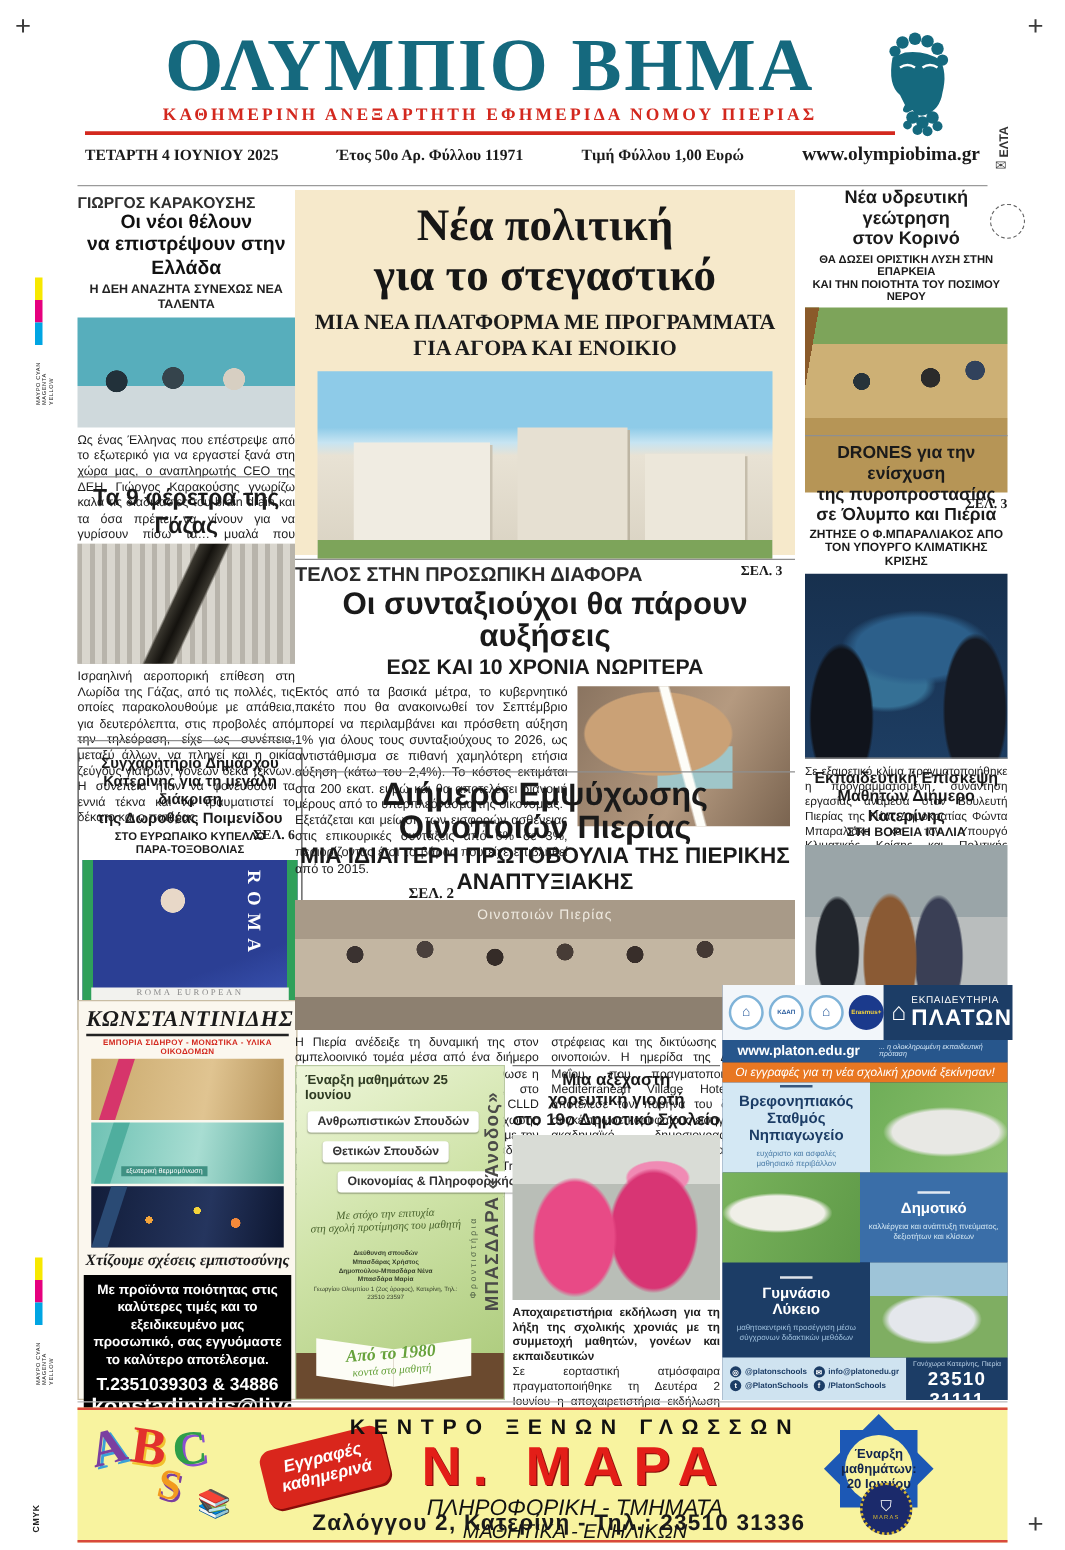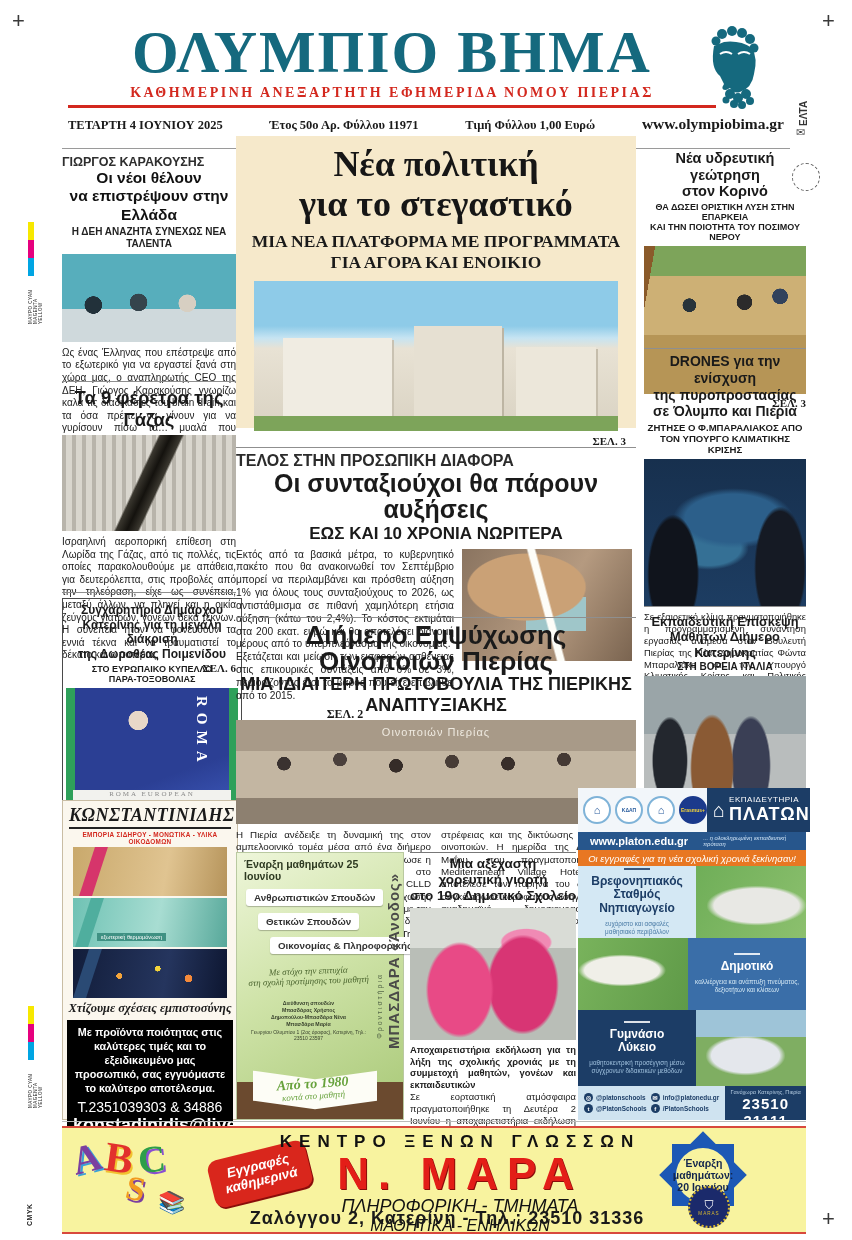--- a/index.html
+++ b/index.html
@@ -33,21 +33,21 @@
   
   .kons{border:1px solid #c9bda4;background:#fbf7ee;}
   .kons-brand{font-family:"Liberation Serif",serif;font-style:italic;font-weight:bold;font-size:18px;
               text-align:center;letter-spacing:0.5px;border-bottom:2px solid #222;padding-bottom:1px;margin:4px 6px 0 6px;}
   .kons-tag{color:#d3281e;font-weight:bold;font-size:6.4px;text-align:center;margin-top:2px;letter-spacing:0.3px;}
   .kons-strip{position:relative;height:49px;margin:2px 10px 0 10px;overflow:hidden;}
   .kons-diag{position:absolute;top:0;bottom:0;width:13px;transform:skewX(-18deg);}
   .kons-slogan{font-family:"Liberation Serif",serif;font-style:italic;font-weight:bold;font-size:12.5px;text-align:center;margin-top:3px;}
   .kons-black{background:#000;color:#fff;margin:4px 4px;padding:5px 6px;text-align:center;}
   .kons-body{font-weight:bold;font-size:10.8px;line-height:1.3;}
-  .kons-phone{font-weight:normal;font-size:14px;margin-top:4px;}
+  .kons-phone{font-weight:bold;font-size:14px;margin-top:4px;}
   .kons-mail{font-weight:bold;font-size:18px;}
   
   .basd{background:linear-gradient(150deg,#eef6da 0%,#cfe3a8 45%,#a8c877 100%);border:1px solid #b9c9a0;}
   .pill{background:#fff;border-radius:3px;font-weight:bold;font-size:9.8px;color:#333;
         padding:3px 8px;margin-top:7px;width:max-content;box-shadow:0 1px 1px rgba(0,0,0,.25);}
   .basd-vert{position:absolute;right:1px;top:4px;bottom:54px;writing-mode:vertical-rl;transform:rotate(180deg);
              font-weight:bold;font-size:15px;color:#4a4a48;letter-spacing:1px;text-align:center;}
   .basd-vert2{position:absolute;right:20px;top:120px;writing-mode:vertical-rl;transform:rotate(180deg);
               font-size:7px;color:#56684a;letter-spacing:2px;}
   .basd-motto{font-family:"Liberation Serif",serif;font-style:italic;font-size:9px;color:#49632d;
@@ -216,21 +216,21 @@
       <div class="kons-diag" style="left:8px;background:#2a4a74;"></div>
     </div>
     <div class="kons-slogan">Χτίζουμε σχέσεις εμπιστοσύνης</div>
     <div class="kons-black">
       <div class="kons-body">Με προϊόντα ποιότητας στις καλύτερες τιμές  και το εξειδικευμένο μας προσωπικό, σας εγγυόμαστε το καλύτερο αποτέλεσμα.</div>
       <div class="kons-phone">Τ.2351039303 &amp; 34886</div>
       <div class="kons-mail">konstadinidis@live.com</div>
     </div>
   </div>
 
-  <div class="abs cream" style="left:236px;top:136px;width:400px;height:292px;">
+  <div class="abs cream" style="left:236px;top:152px;width:400px;height:292px;">
     <div class="steg-title preline" style="margin-top:8px;">Νέα πολιτική
 για το στεγαστικό</div>
     <div class="steg-sub preline">ΜΙΑ ΝΕΑ ΠΛΑΤΦΟΡΜΑ ΜΕ ΠΡΟΓΡΑΜΜΑΤΑ
 ΓΙΑ ΑΓΟΡΑ ΚΑΙ ΕΝΟΙΚΙΟ</div>
     <div class="photo" style="width:364px;height:150px;margin:8px auto 0 auto;background:
          linear-gradient(180deg,#8ecbe8 0 30%,#c6e4f2 38%,#e8e2d4 45%,#d9d2c2 100%);">
       <div style="position:absolute;left:8%;top:38%;width:30%;height:55%;background:#f0ece2;box-shadow:2px 2px 0 #c9c2b2;"></div>
       <div style="position:absolute;left:44%;top:30%;width:24%;height:64%;background:#e6e0d2;box-shadow:2px 2px 0 #bdb5a3;"></div>
       <div style="position:absolute;left:72%;top:44%;width:22%;height:50%;background:#ece7da;box-shadow:2px 2px 0 #c5bdab;"></div>
       <div style="position:absolute;left:0;bottom:0;width:100%;height:10%;background:#7da45a;"></div>

